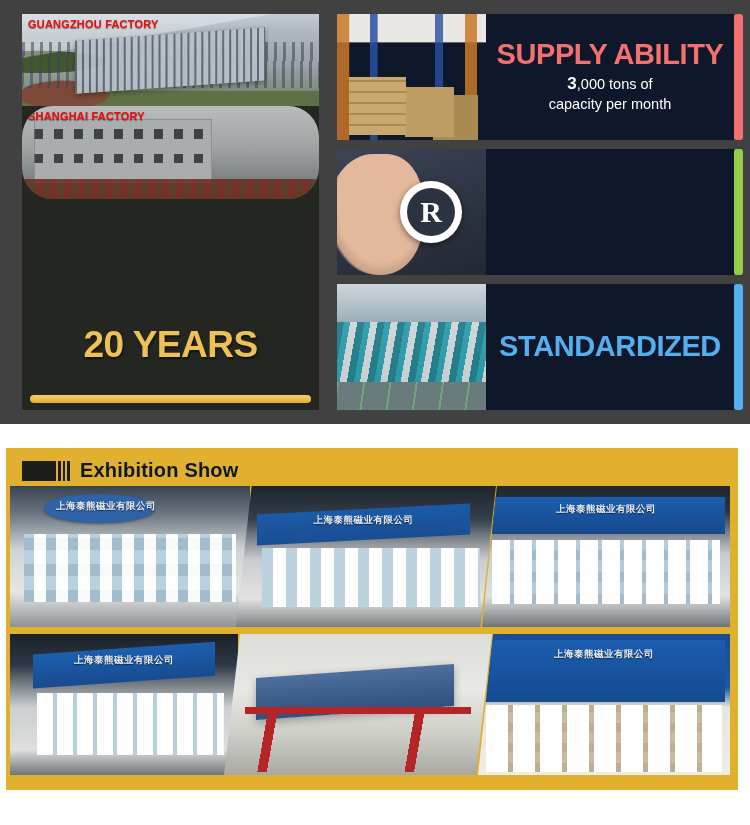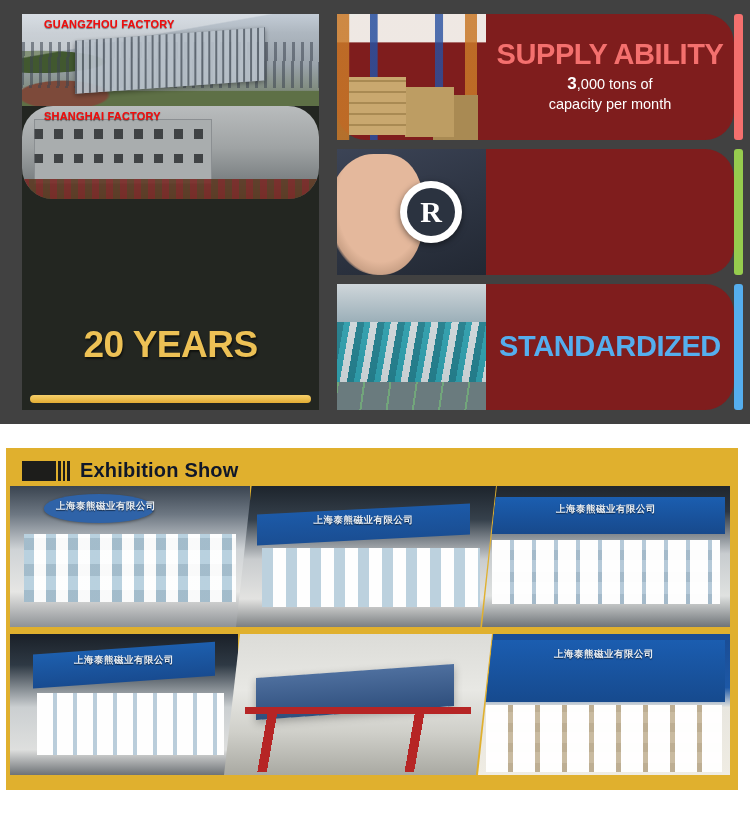--- a/index.html
+++ b/index.html
@@ -28,21 +28,21 @@
   .factory-card {
     position: relative;
     width: 100%; height: 100%;
     background: #232621;
     display: flex; flex-direction: column;
     overflow: hidden;
   }
   .factory-photos { position: relative; width: 100%; height: 281px; }
   .factory-shot { position: relative; width: 100%; overflow: hidden; }
   .factory-shot .label {
-    position: absolute; left: 22px; top: 4px;
+    position: absolute; left: 6px; top: 4px;
     color: #f30c0c;
     font-size: 11px; font-weight: bold;
     letter-spacing: 0.2px;
     text-shadow: 0 1px 1px rgba(0,0,0,.45);
     z-index: 5; white-space: nowrap;
   }
   
   .shot-gz { height: 92px; background: linear-gradient(180deg,#c3ccd6 0%,#aeb7c0 20%,#9aa3ab 55%,#6f7c62 100%); }
   .shot-gz::before {
     content:""; position:absolute; inset:0;
@@ -112,23 +112,22 @@
   
   .features-panel {
     width: 417px; height: 424px;
     padding: 14px 16px 14px 4px;
     display: flex; flex-direction: column; gap: 9px;
   }
   .feature-card {
     position: relative;
     flex: 1;
     display: flex;
-    background: #7f1d1d;
+    background: #0f172a;
     overflow: visible;
-    border-radius: 29px;
   }
   .feature-thumb {
     position: relative;
     width: 149px; flex: 0 0 149px;
     overflow: hidden;
   }
   
   .thumb-warehouse { background: linear-gradient(180deg,#d8d4cc 0%,#b9b0a2 40%,#8c8madd 60%,#7d7a73 100%); }
   .thumb-warehouse::before {
     content:""; position:absolute; inset:0;

